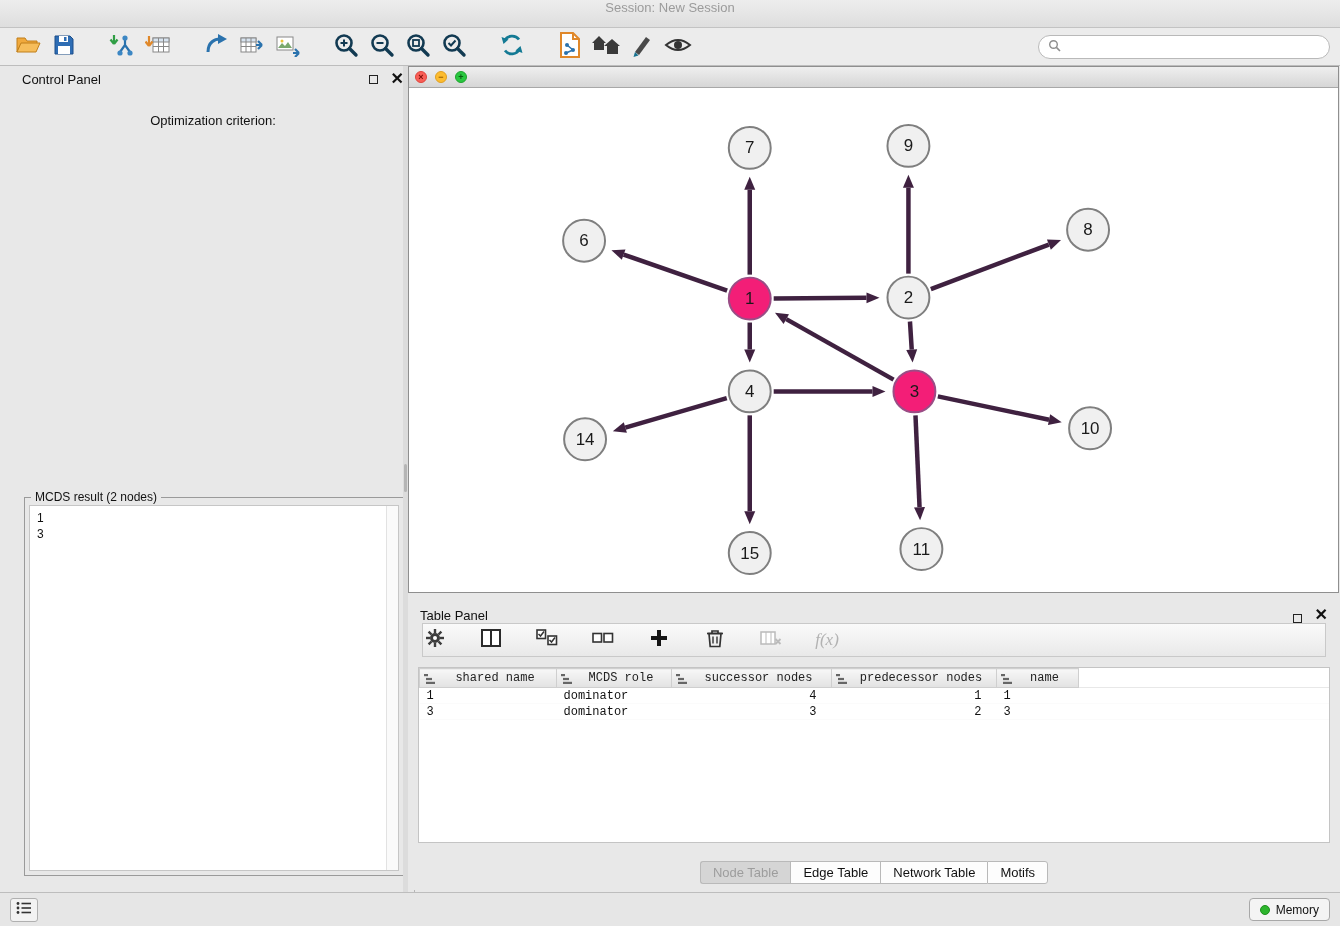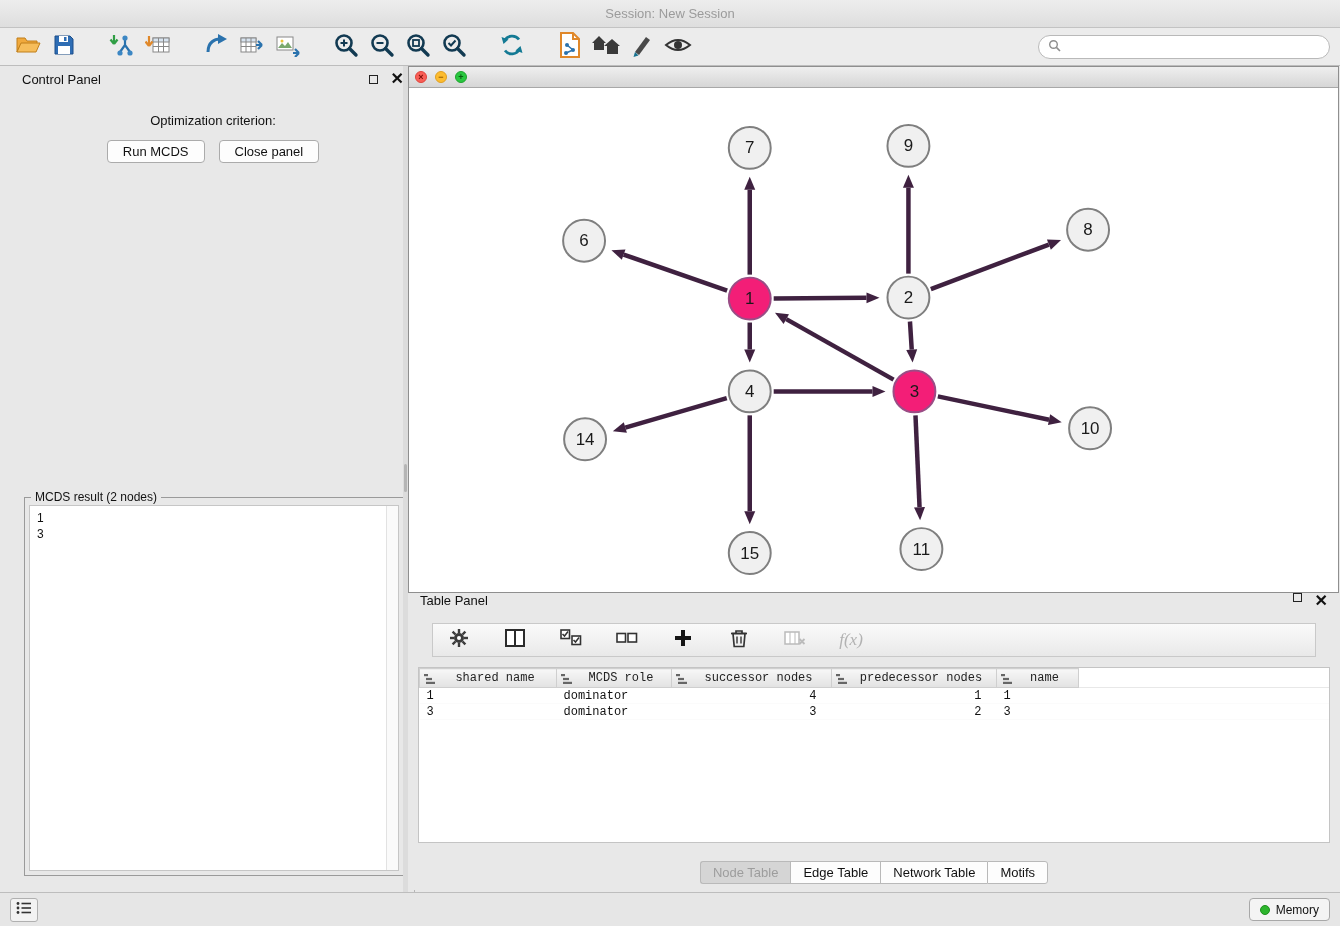--- a/index.html
+++ b/index.html
@@ -2,21 +2,21 @@
 <html><head>
 <meta charset="utf-8">
 <style>
   * { margin:0; padding:0; box-sizing:border-box; }
   html,body { width:1340px; height:926px; }
   body { font-family:"Liberation Sans",sans-serif; background:#e8e8e8; position:relative; overflow:hidden; color:#111; }
 
   
   .titlebar { position:absolute; left:0; top:0; width:1340px; height:28px;
     background:linear-gradient(#ededed,#dedede); border-bottom:1px solid #c3c3c3;
-    display:flex; align-items:center; justify-content:center; font-size:13px; color:#9b9b9b; }
+    display:flex; justify-content:center; font-size:13px; color:#9b9b9b; }
 
   
   .toolbar { position:absolute; left:0; top:28px; width:1340px; height:38px;
     background:#ececec; border-bottom:1px solid #bdbdbd;
     display:flex; align-items:center; padding:0 10px; }
   .tbtn { width:36px; height:32px; display:flex; align-items:center; justify-content:center; border-radius:4px; flex:0 0 auto; }
   .tgap { width:22px; flex:0 0 auto; }
   .search { margin-left:auto; width:292px; height:24px; border:1px solid #b9b9b9; border-radius:12px;
     background:#fff; display:flex; align-items:center; padding:0 9px; gap:5px; }
   .search input { border:none; outline:none; flex:1; font-size:12px; background:transparent; font-family:"Liberation Sans",sans-serif; }
@@ -63,23 +63,23 @@
   .light.red { background:#f95f57; border:1px solid #df443c; color:#7c0b06; }
   .light.yellow { background:#fdbc2f; border:1px solid #dfa023; color:#925b00; }
   .light.green { background:#29c73f; border:1px solid #1fa32f; color:#0a5c14; }
   .net-title { position:absolute; left:0; right:0; text-align:center; font-size:13px; color:#333; }
   .canvas { position:absolute; left:0; top:21px; right:0; bottom:0; background:#fff; }
   svg.graph { width:100%; height:100%; display:block; }
   svg.graph text { font-family:"Liberation Sans",sans-serif; }
 
   
   .table-panel { position:absolute; left:408px; top:593px; width:932px; height:297px; background:#e8e8e8; }
-  .tp-header { height:30px; display:flex; align-items:flex-start; padding:0 12px; font-size:13px; }
-  .tp-toolbar { margin:0 24px; height:34px; background:linear-gradient(#fafafa,#e9e9e9); border:1px solid #c9c9c9;
-    display:flex; align-items:center; gap:32px; padding:0 14px; }
+  .tp-header { height:30px; display:flex; align-items:flex-end; padding:0 12px; font-size:13px; }
+  .tp-toolbar { margin:0 14px; height:34px; background:linear-gradient(#fafafa,#e9e9e9); border:1px solid #c9c9c9;
+    display:flex; align-items:center; gap:32px; padding:0 0; }
   .tico { width:24px; height:24px; display:flex; align-items:center; justify-content:center; cursor:pointer; }
   .tico.disabled { cursor:default; }
   .fx { font-family:"Liberation Serif",serif; font-style:italic; font-size:17px; color:#b2b2b2; }
   .tp-table { margin:10px 10px 0; background:#fff; border:1px solid #c4c4c4; height:176px; overflow:hidden;font-family:Liberation Mono, monospace; }
   table { border-collapse:collapse; width:100%; table-layout:fixed; font-size:12px; }
   th { background:linear-gradient(#f7f7f7,#e2e2e2); border:1px solid #cfcfcf; font-weight:normal;
     height:19px; padding:0 4px 0 18px; position:relative; text-align:center; color:#222; cursor:pointer; }
   th.filler { background:#fff; border:none; border-bottom:1px solid #e8e8e8; cursor:default; }
   .sort-ic { position:absolute; left:4px; top:5px; }
   td { height:16px; padding:0 7px; border-bottom:1px solid #fbfbfb; overflow:hidden; white-space:nowrap; }
@@ -239,24 +239,20 @@
 </div>
 
 <div class="control-panel">
   <div class="cp-header">
     <span>Control Panel</span>
     <span class="spacer"></span>
     <span class="float-box"></span>
     <span class="close-x">✕</span>
   </div>
   <div class="opt-label">Optimization criterion:</div>
-  <div class="btn-row">
-    <div class="pbtn">Run MCDS</div>
-    <div class="pbtn">Close panel</div>
-  </div>
   <div class="result-box">
     <span class="result-legend">MCDS result (2 nodes)</span>
     <div class="result-inner">1
 3</div>
     <div class="result-scroll"></div>
   </div>
 </div>
 
 <div class="splitter">
     <div class="handle"></div>

